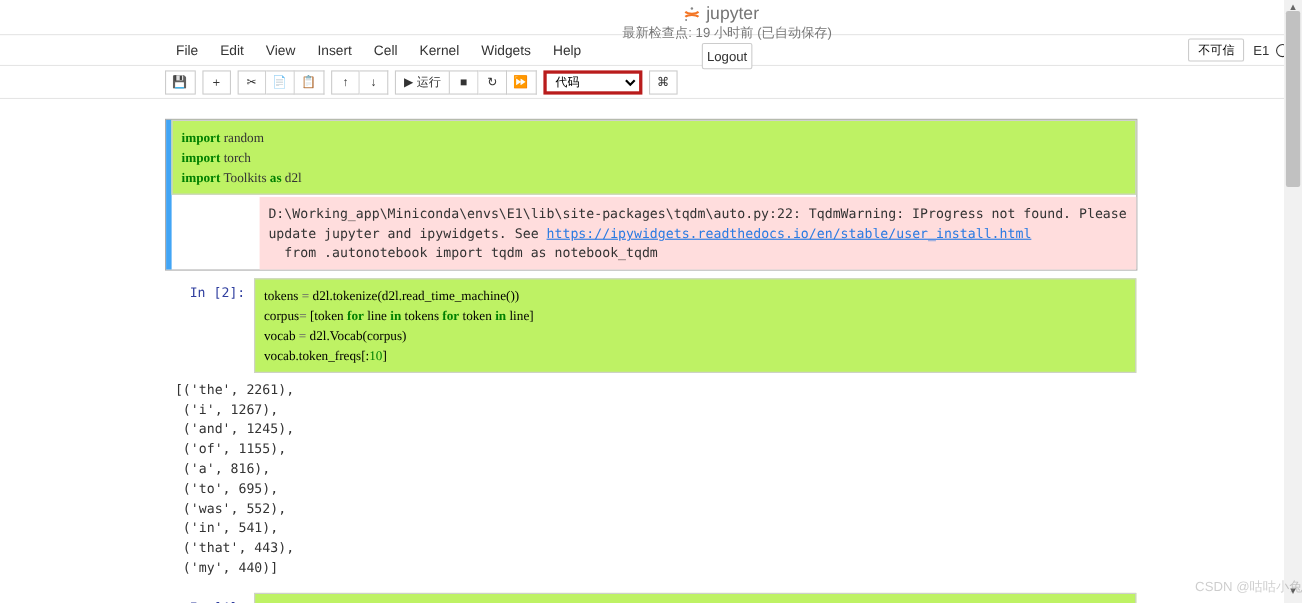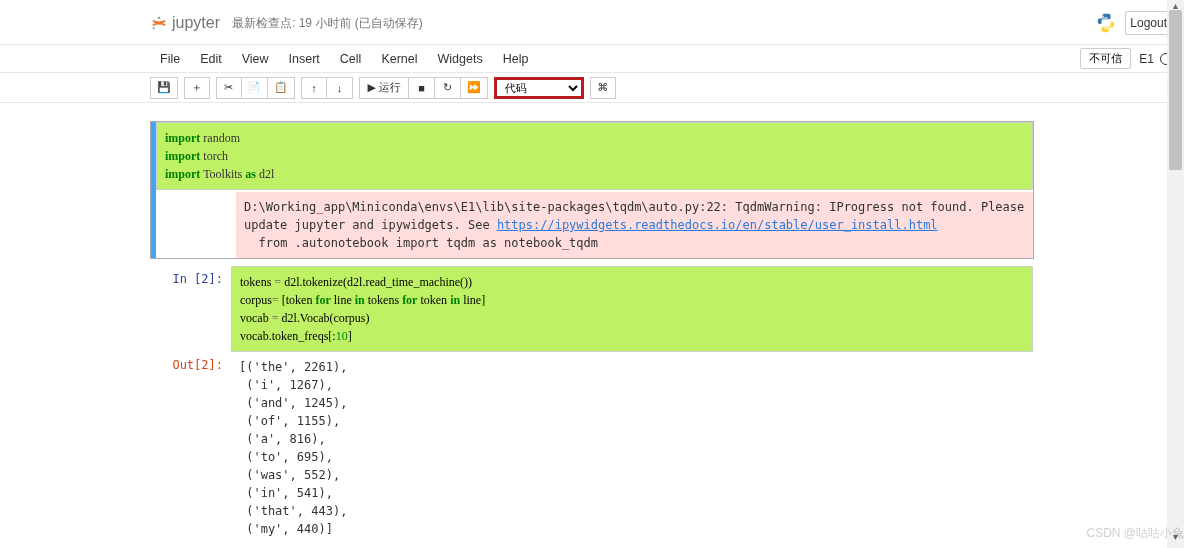--- a/index.html
+++ b/index.html
@@ -1,18 +1,18 @@
 <!DOCTYPE html>
 <html><head>
 <meta charset="utf-8">
 <style>
   * { box-sizing: border-box; }
   body { margin:0; font-family:"Helvetica Neue",Helvetica,Arial,sans-serif; font-size:13px; background:#fff; color:#000; }
   .page { width:1184px; height:548px; position:relative; overflow:hidden; }
-  .header { display:flex; align-items:center; padding:4px 12px 2px 150px; border-bottom:1px solid #e5e5e5; height:45px; }
+  .header { display:flex; align-items:center; padding:4px 12px 2px 150px; border-bottom:1px solid #e5e5e5; height:32px;flex-direction:column; }
   .logo { display:flex; align-items:center; font-size:16px; color:#757575; margin-right:12px; }
   .logo-icon { width:18px; height:18px; margin-right:4px; }
   .nb-title { font-size:18px; color:#000; margin-right:8px; }
   .checkpoint { font-size:12px; color:#777; }
   .header-spacer { flex:1; }
   .py-logo { width:22px; height:22px; margin-right:8px; }
   .logout-btn { border:1px solid #ccc; border-radius:2px; padding:4px 4px; font-size:12px; background:#fff; cursor:pointer; color:#333; }
   .menubar { display:flex; align-items:center; padding:0 12px 0 150px; height:28px; border-bottom:1px solid #e5e5e5; font-size:12.5px; }
   .menu-item { padding:4px 10px; cursor:pointer; color:#333; }
   .menu-spacer { flex:1; }
@@ -147,21 +147,20 @@
     <div class="cell">
       <div class="cell-body">
         <div style="display:flex">
           <div class="prompt in">In  [2]:</div>
           <div class="code-input" style="flex:1">tokens <span class="op">=</span> d2l.tokenize(d2l.read_time_machine())
 corpus<span class="op">=</span> [token <span class="kw">for</span> line <span class="kw">in</span> tokens <span class="kw">for</span> token <span class="kw">in</span> line]
 vocab <span class="op">=</span> d2l.Vocab(corpus)
 vocab.token_freqs[:<span class="num">10</span>]</div>
         </div>
         <div style="display:flex">
-          <div class="prompt out">Out[2]:</div>
           <div class="text-output" style="flex:1">[('the', 2261),
  ('i', 1267),
  ('and', 1245),
  ('of', 1155),
  ('a', 816),
  ('to', 695),
  ('was', 552),
  ('in', 541),
  ('that', 443),
  ('my', 440)]</div>

